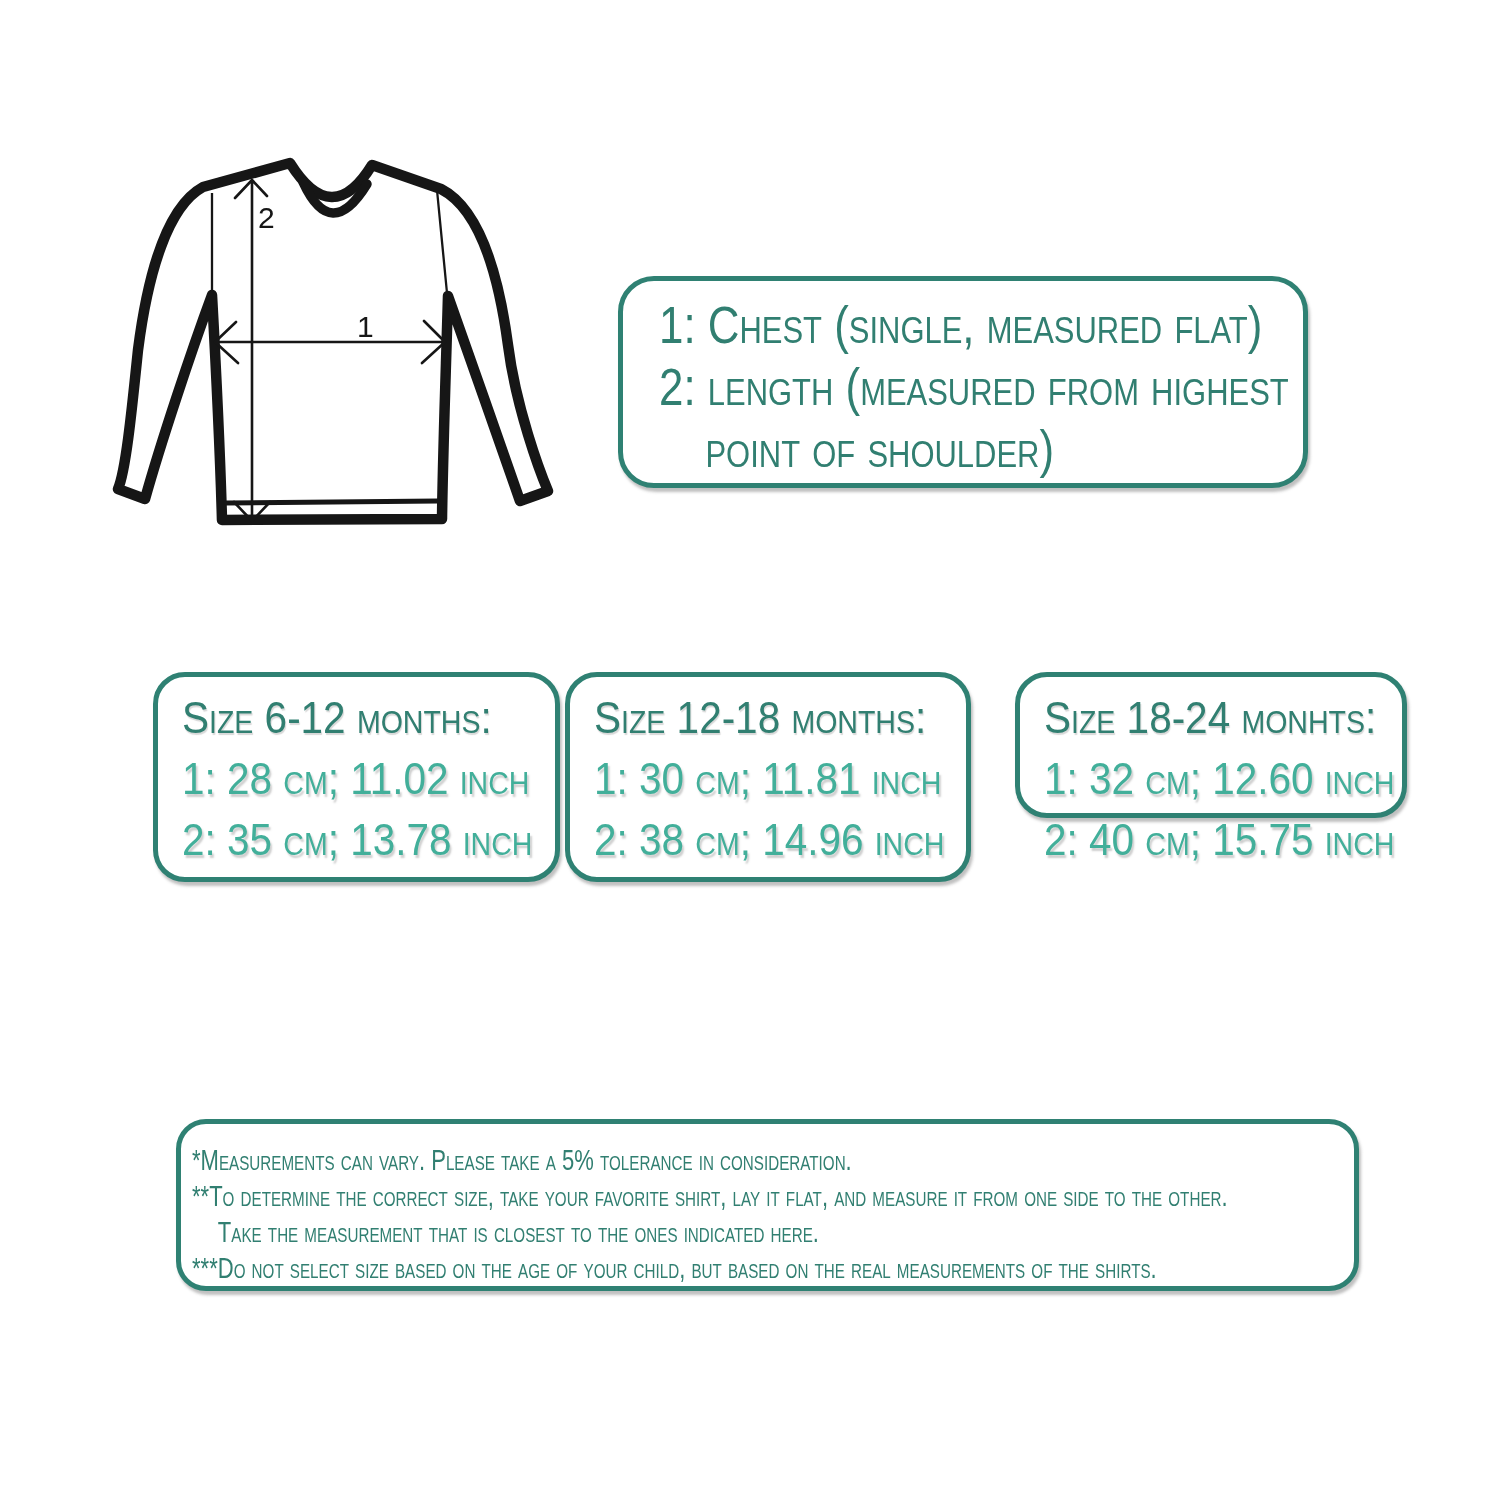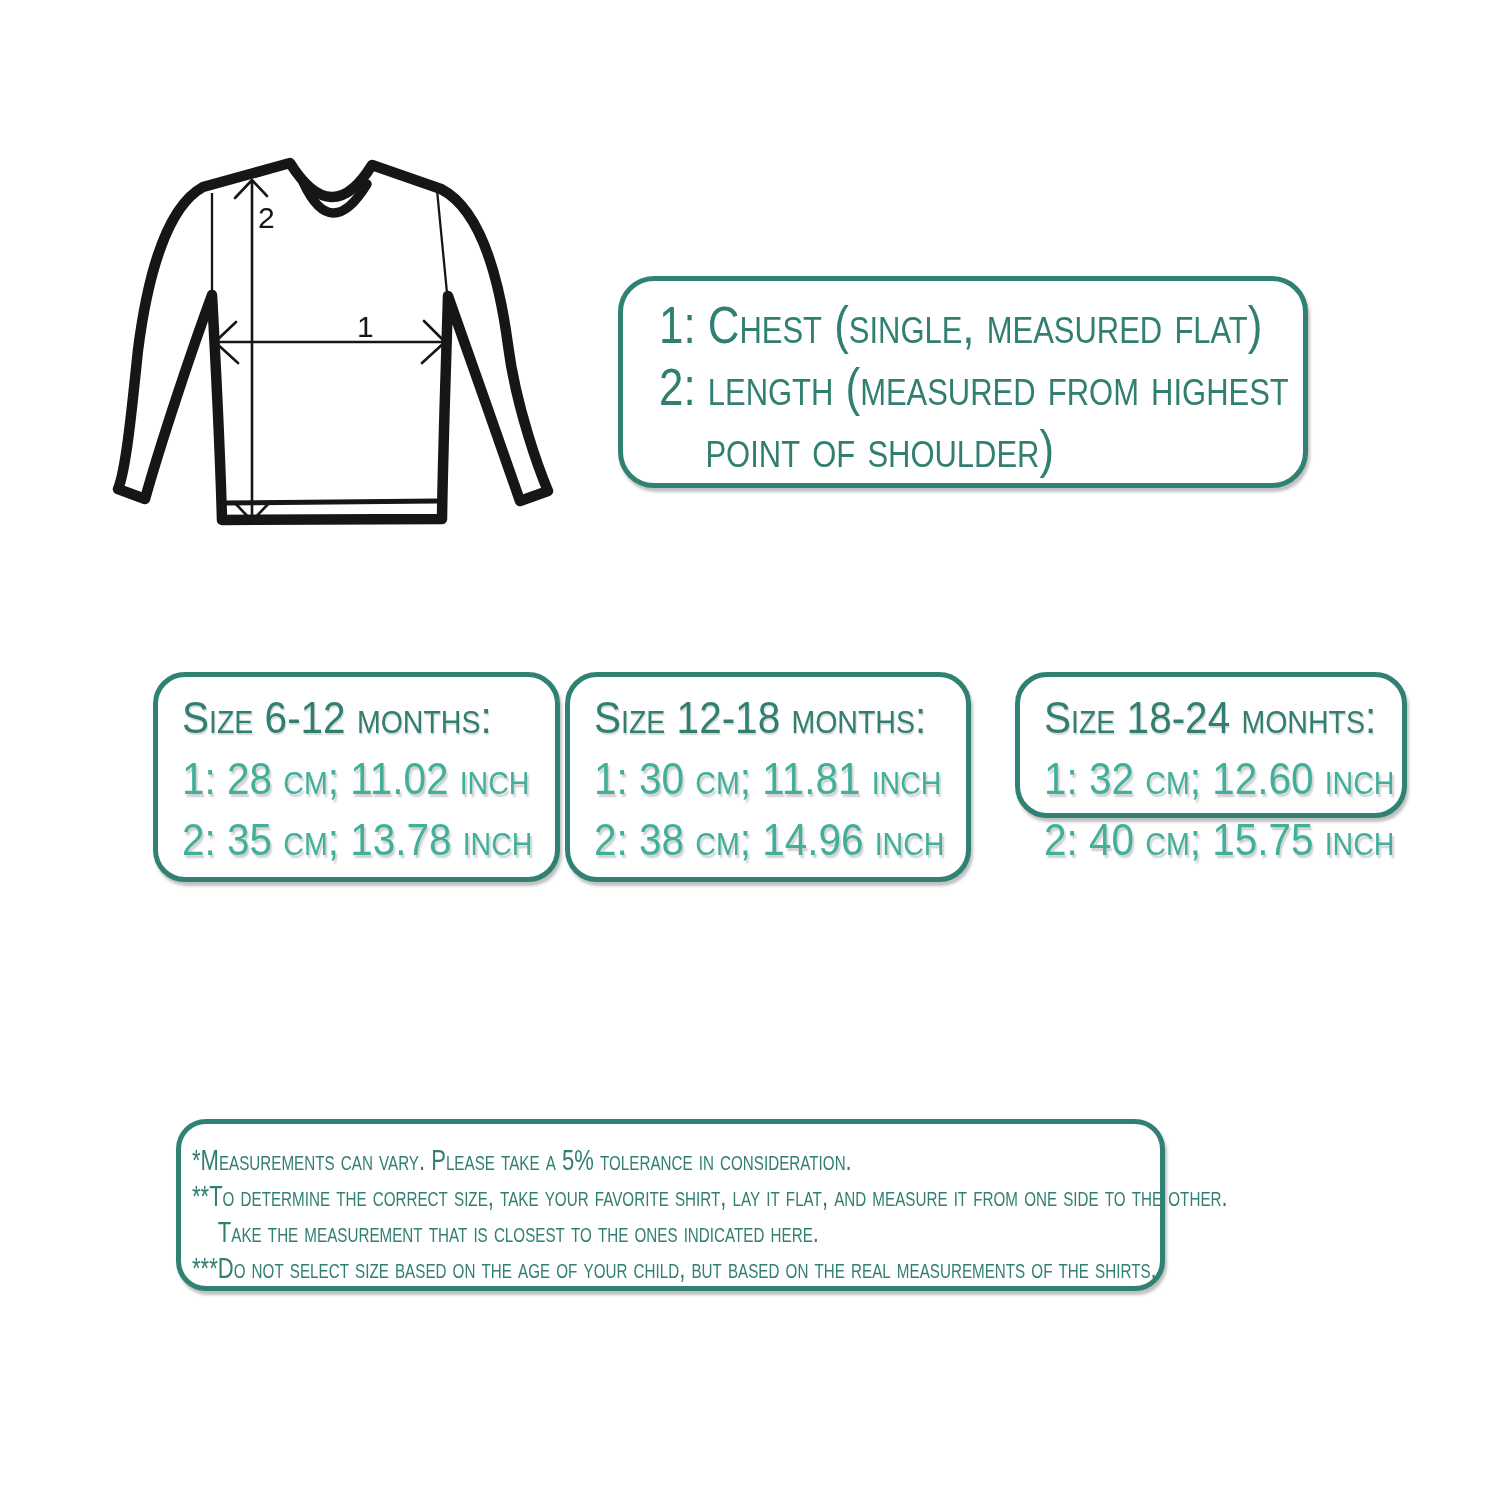--- a/index.html
+++ b/index.html
@@ -29,21 +29,21 @@
     position: absolute; box-sizing: border-box; background: #ffffff;
     border: 5px solid var(--border-teal, #2F8173);
     border-radius: 36px;
     box-shadow: 2px 4px 3px rgba(115,115,115,0.45);
   }
   .legend-box   { left: 618px;  top: 276px;  width: 690px;  height: 212px; padding: 14px 0 0 36px; }
   .size-box     { top: 672px;   height: 210px; padding: 10px 0 0 24px; border-radius: 32px; }
   .sb0 { left: 125px;  width: 407px; margin-left: 28px; }
   .sb1 { left: 565px;  width: 406px; }
   .sb2 { left: 1015px; width: 392px; height: 146px; }
-  .footnote-box { left: 176px; top: 1119px; width: 989px; height: 172px; padding: 18px 0 0 11px; border-radius: 30px; }
+  .footnote-box { left: 176px; top: 1119px; width: 1183px; height: 172px; padding: 18px 0 0 11px; border-radius: 30px; }
 
   
   .tline {
     font-variant: small-caps;
     white-space: nowrap;
     transform-origin: 0 50%;
   }
   .legend-box .tline {
     font-size: 51px; line-height: 62px;
     transform: scaleX(0.86);

